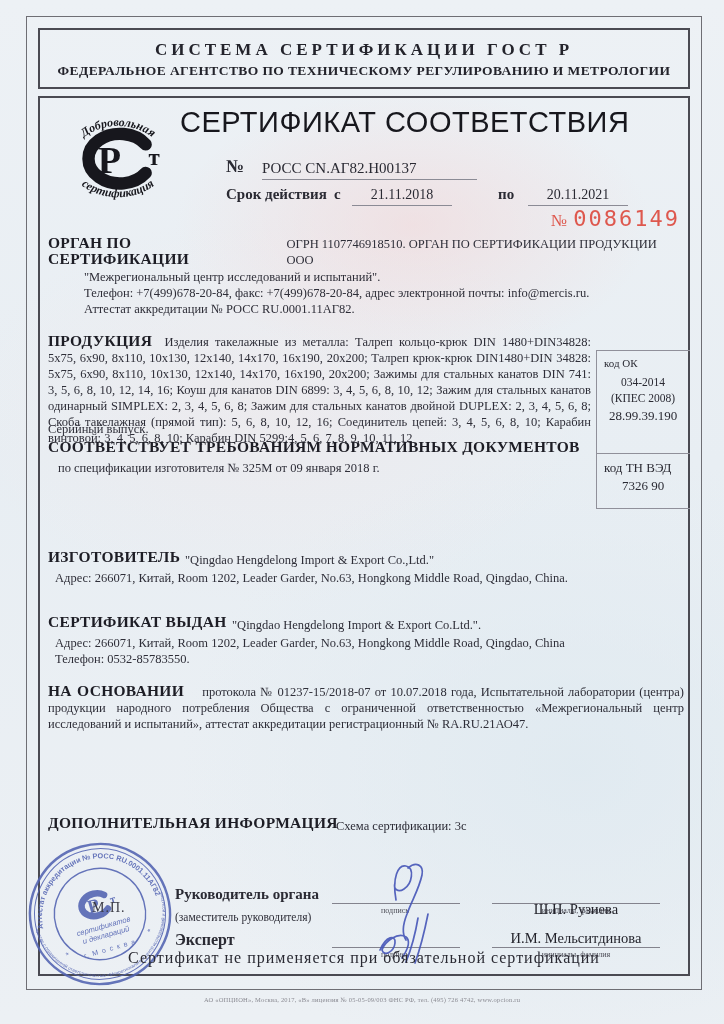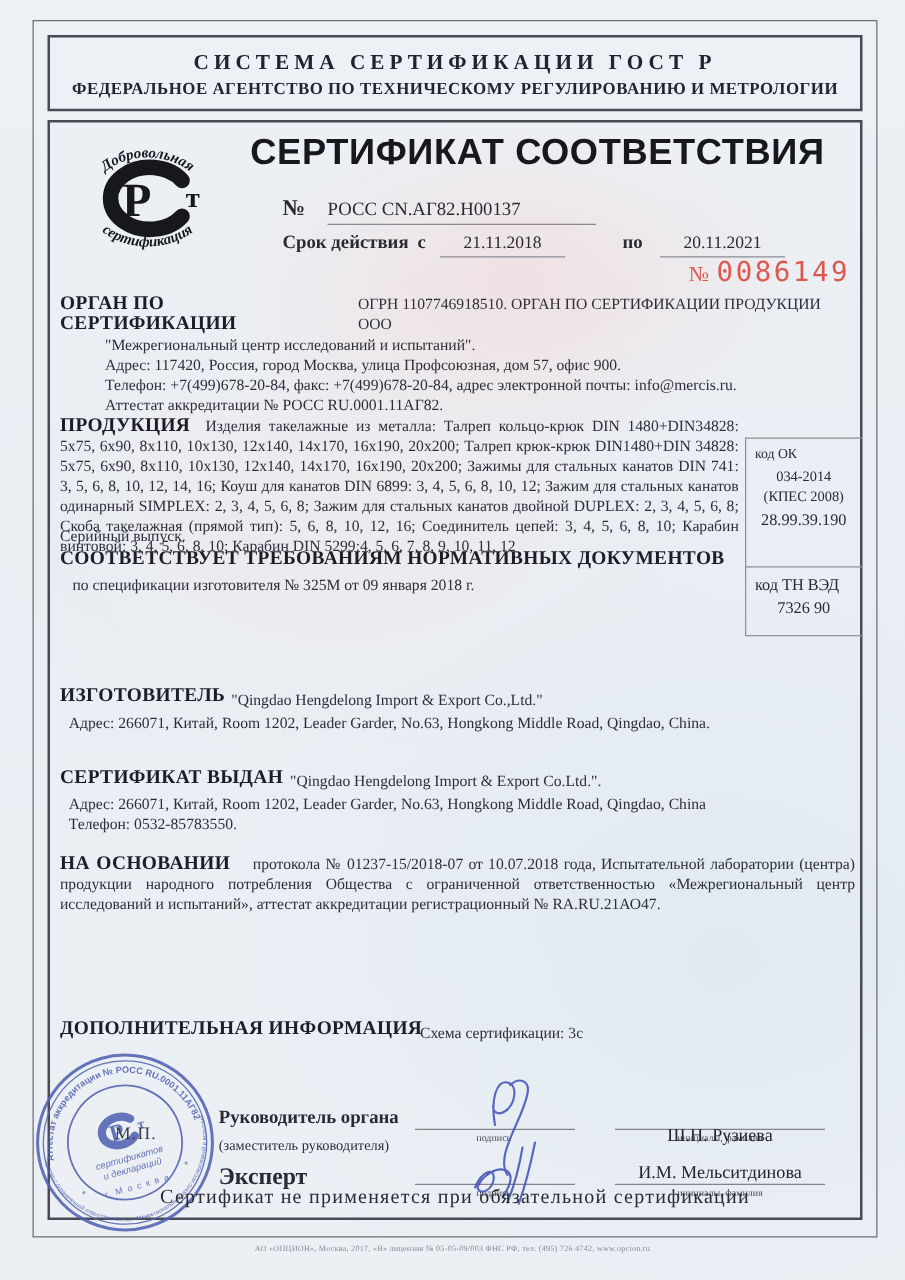--- a/index.html
+++ b/index.html
@@ -14,21 +14,21 @@
       radial-gradient(ellipse 500px 400px at 80% 75%, rgba(222,233,240,0.8), rgba(222,233,240,0) 80%),
       linear-gradient(180deg,#edf1f5 0%, #e8eef3 45%, #ecf0f4 100%);
     padding-left: 43px;
   }
   .abs { position:absolute; }
   .frame-outer { left:26px; top:16px; width:676px; height:974px; border:1px solid #6e6e74; }
   .box-header  { left:38px; top:28px; width:652px; height:61px; border:2px solid #4a4a52; }
   .box-main    { left:38px; top:96px; width:652px; height:880px; border:2px solid #4a4a52; }
   .hdr1 { left:40px; top:40px; width:648px; text-align:center; font-size:17px; font-weight:bold; letter-spacing:4px; color:#23232b; }
   .hdr2 { left:40px; top:63px; width:648px; text-align:center; font-size:13.5px; font-weight:bold; letter-spacing:0.4px; color:#23232b; }
-  .title { left:180px; top:106px; width:500px; text-align:center; font-family:"Liberation Sans",sans-serif; font-size:29px; font-weight:bold; letter-spacing:0.5px; color:#17171d; }
+  .title { left:180px; top:106px; width:500px; font-family:"Liberation Sans",sans-serif; font-size:29px; font-weight:normal; letter-spacing:0.5px; color:#17171d; }
   .no-label { left:226px; top:156px; font-size:18px; font-weight:bold; }
   .cert-number { left:262px; top:160px; width:215px; font-size:15px; border-bottom:1px solid #8b8b95; padding-bottom:2px; }
   .validity-label { left:226px; top:186px; font-size:15px; font-weight:bold; }
   .from-label { left:334px; top:186px; font-size:15px; font-weight:bold; }
   .date-from { left:352px; top:187px; width:100px; font-size:14px; text-align:center; border-bottom:1px solid #8b8b95; padding-bottom:2px; }
   .to-label { left:498px; top:186px; font-size:15px; font-weight:bold; }
   .date-to { left:528px; top:187px; width:100px; font-size:14px; text-align:center; border-bottom:1px solid #8b8b95; padding-bottom:2px; }
   .serial { left:455px; top:206px; width:225px; text-align:right; color:#de584e; }
   .serial .sn-no { font-size:17px; font-family:"Liberation Serif",serif; margin-right:6px; }
   .serial .sn-digits { font-family:"DejaVu Sans Mono",monospace; font-size:22px; letter-spacing:2px; font-weight:500; }
@@ -61,21 +61,21 @@
   .iss-name { left:232px; top:617px; }
   .iss-addr { left:55px; top:635px; width:600px; }
   .iss-phone { left:55px; top:651px; width:600px; }
   .basis-block { left:48px; top:683px; width:636px; text-align:justify; }
   .basis-block .sec-label { margin-right:14px; }
   .add-label { left:48px; top:814px; }
   .add-value { left:336px; top:818px; }
   .mp { left:92px; top:900px; font-size:14px; letter-spacing:1px; color:#3a3a44; }
   .sig-role1 { left:175px; top:886px; font-size:15px; font-weight:bold; }
   .sig-note1 { left:175px; top:909px; font-size:11.5px; }
-  .sig-role2 { left:175px; top:931px; font-size:19px; font-weight:bold; }
+  .sig-role2 { left:175px; top:931px; font-size:16px; font-weight:bold; }
   .sig-line { border-bottom:1px solid #83838d; height:0; }
   .sl1 { left:332px; top:903px; width:128px; }
   .sl2 { left:332px; top:947px; width:128px; }
   .nl1 { left:492px; top:903px; width:168px; }
   .nl2 { left:492px; top:947px; width:168px; }
   .sig-cap { font-size:8px; color:#4a4a54; text-align:center; }
   .cap-s1 { left:345px; top:906px; width:100px; }
   .cap-s2 { left:345px; top:950px; width:100px; }
   .cap-n1 { left:492px; top:906px; width:168px; }
   .cap-n2 { left:492px; top:950px; width:168px; }
@@ -130,21 +130,20 @@
     <span class="sn-no">№</span><span class="sn-digits">0086149</span>
   </div>
 
   <div class="abs org-block body-txt">
     <div class="org-first">
       <span class="sec-label">ОРГАН ПО СЕРТИФИКАЦИИ</span>
       <span class="org-intro">ОГРН 1107746918510. ОРГАН ПО СЕРТИФИКАЦИИ ПРОДУКЦИИ ООО</span>
     </div>
     <div class="org-lines">
       <div>"Межрегиональный центр исследований и испытаний".</div>
-      <div>Адрес: 117420, Россия, город Москва, улица Профсоюзная, дом 57, офис 900.</div>
       <div>Телефон: +7(499)678-20-84, факс: +7(499)678-20-84, адрес электронной почты: info@mercis.ru.</div>
       <div>Аттестат аккредитации № РОСС RU.0001.11АГ82.</div>
     </div>
   </div>
 
   <div class="abs prod-block body-txt">
     <span class="sec-label">ПРОДУКЦИЯ</span>
     <span>Изделия такелажные из металла: Талреп кольцо-крюк DIN 1480+DIN34828: 5х75, 6х90, 8х110, 10х130, 12х140, 14х170, 16х190, 20х200; Талреп крюк-крюк DIN1480+DIN 34828: 5х75, 6х90, 8х110, 10х130, 12х140, 14х170, 16х190, 20х200; Зажимы для стальных канатов DIN 741: 3, 5, 6, 8, 10, 12, 14, 16; Коуш для канатов DIN 6899: 3, 4, 5, 6, 8, 10, 12; Зажим для стальных канатов одинарный SIMPLEX: 2, 3, 4, 5, 6, 8; Зажим для стальных канатов двойной DUPLEX: 2, 3, 4, 5, 6, 8; Скоба такелажная (прямой тип): 5, 6, 8, 10, 12, 16; Соединитель цепей: 3, 4, 5, 6, 8, 10; Карабин винтовой: 3, 4, 5, 6, 8, 10; Карабин DIN 5299:4, 5, 6, 7, 8, 9, 10, 11, 12</span>
   </div>
   <div class="abs prod-serial body-txt">Серийный выпуск.</div>

